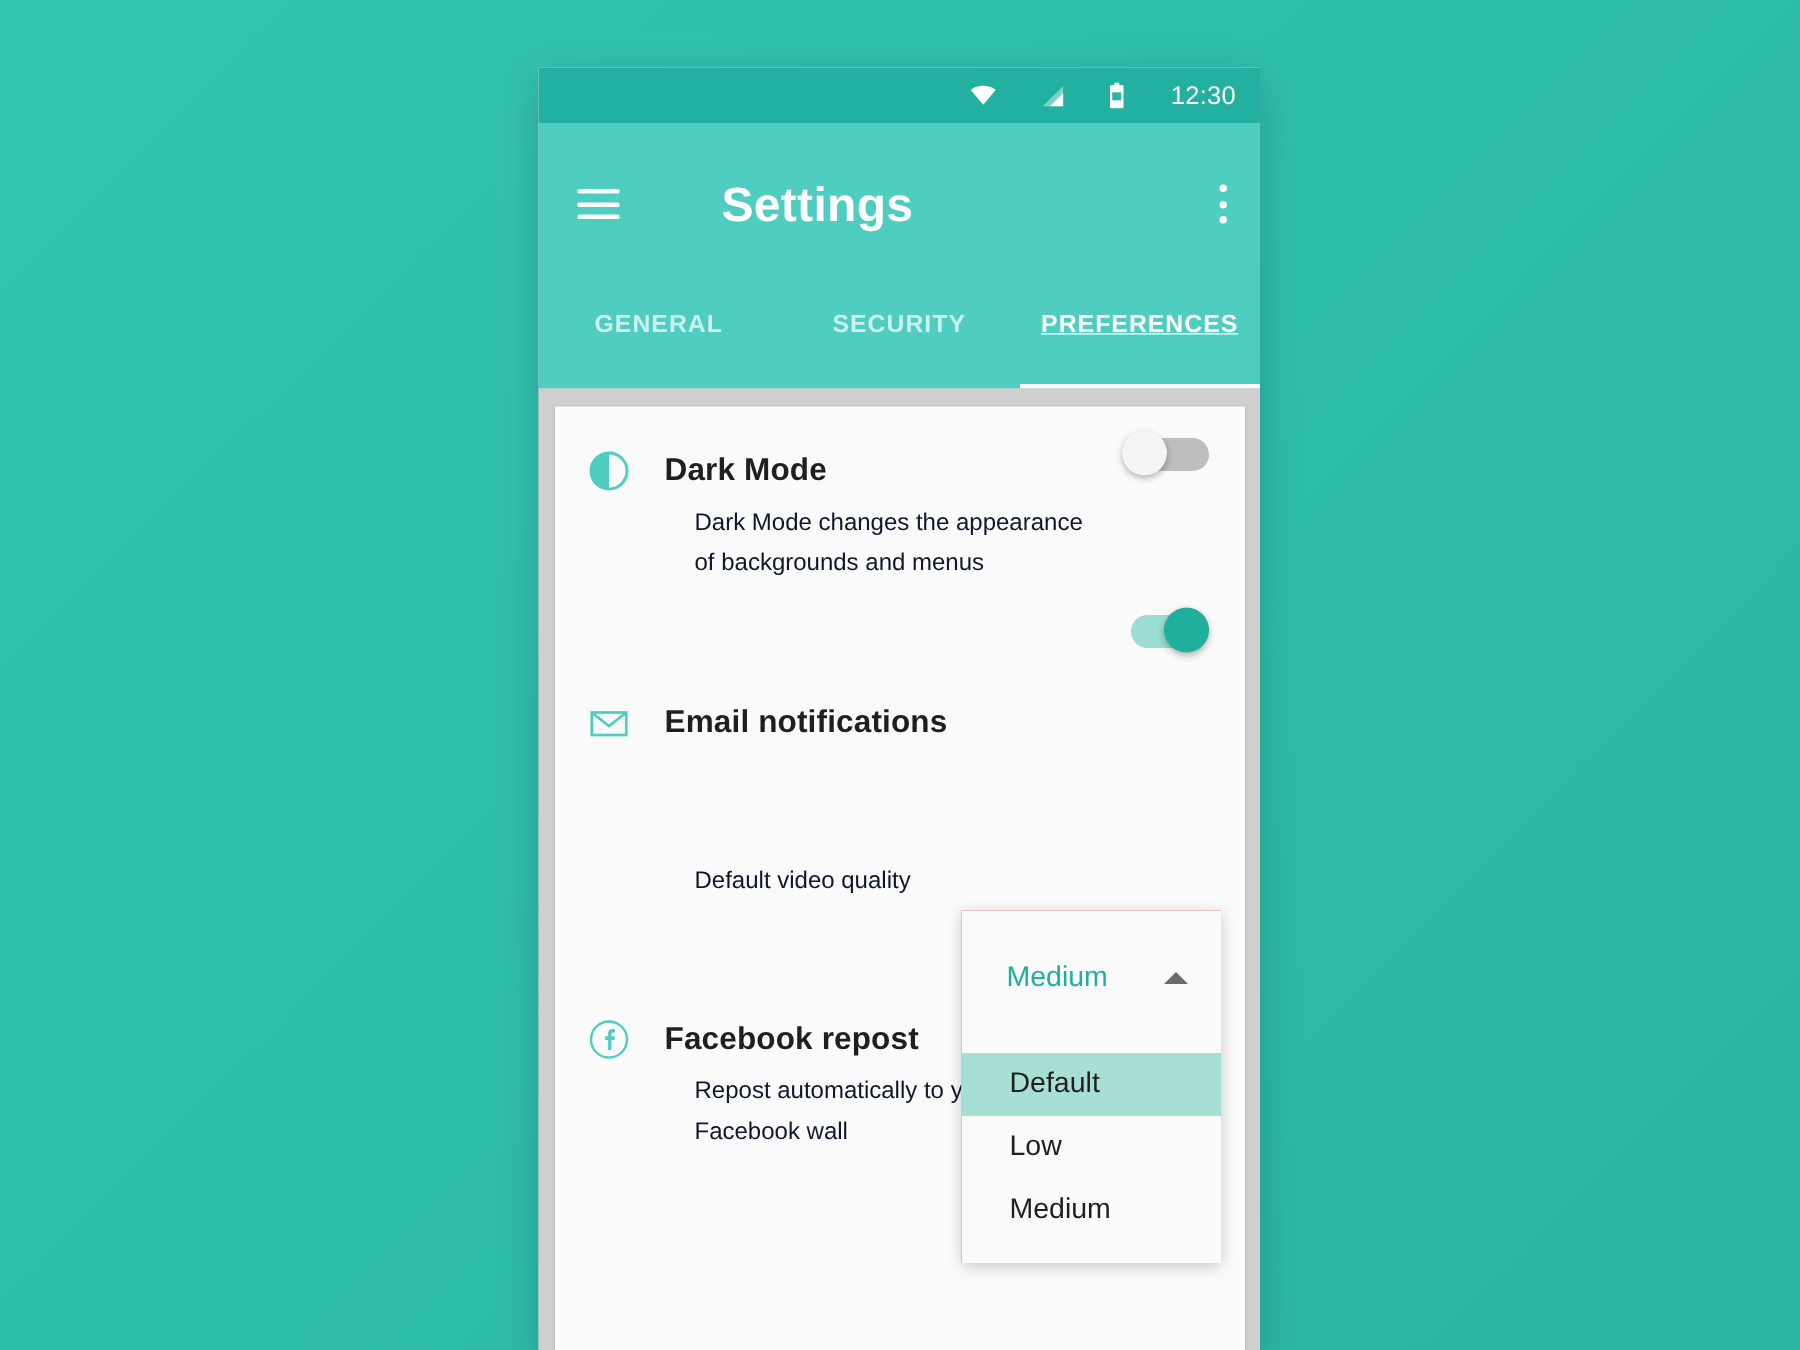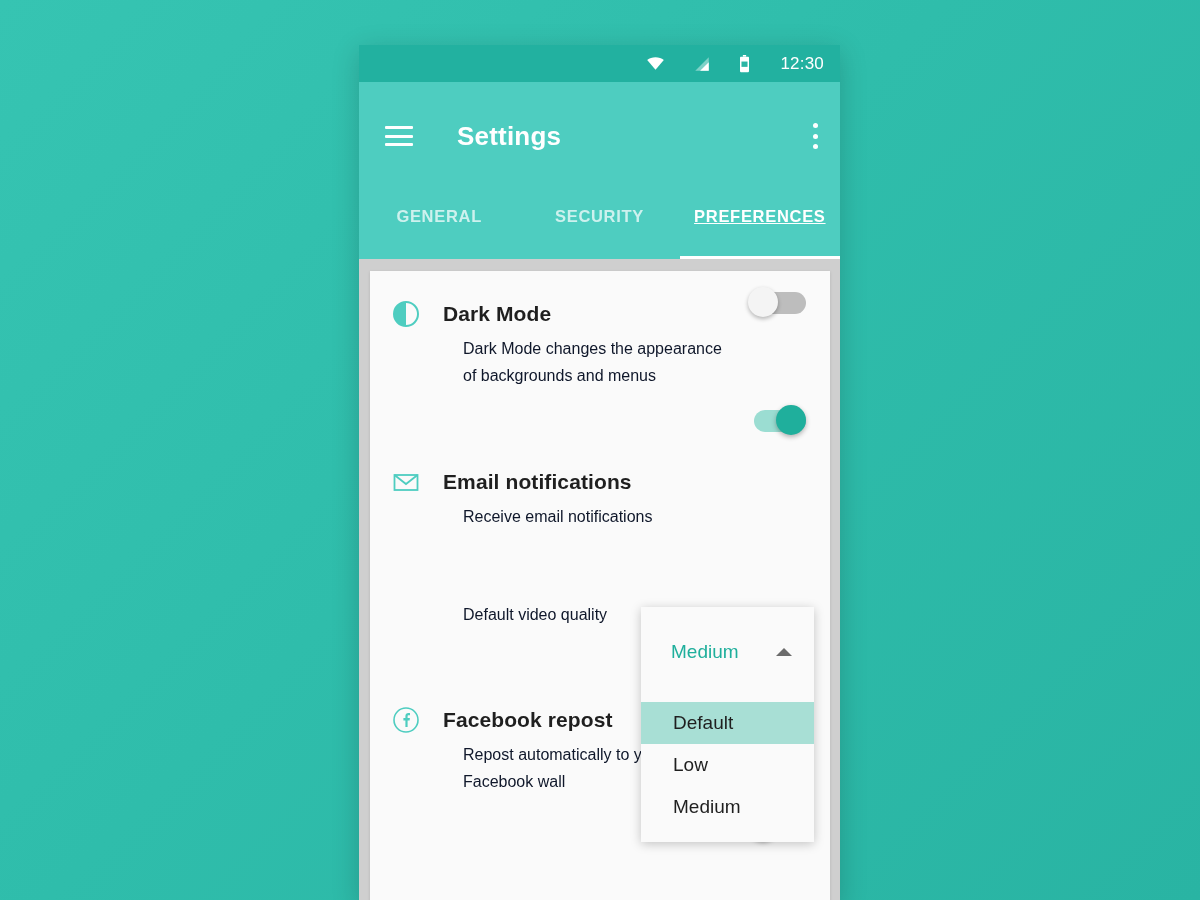--- a/index.html
+++ b/index.html
@@ -93,23 +93,23 @@
   }
   .menu-icon span {
     display: block;
     height: 3px;
     width: 100%;
     background: #ffffff;
     border-radius: 1px;
   }
   .app-title {
     color: #ffffff;
-    font-size: 26px;
+    font-size: 32px;
     font-weight: bold;
-    margin-left: 44px;
+    margin-left: 68px;
     letter-spacing: 0.2px;
   }
   .overflow-icon {
     margin-left: auto;
     width: 6px;
     height: 26px;
     display: flex;
     flex-direction: column;
     justify-content: space-between;
     align-items: center;
@@ -356,21 +356,20 @@
       <div class="row row-email">
         <div class="row-head">
           <span class="row-icon">
             <svg width="28" height="28" viewBox="0 0 28 28">
               <rect x="2.5" y="7" width="23" height="15" fill="none" stroke="#4ECDC0" stroke-width="1.8"></rect>
               <path d="M2.5 7 L14 16 L25.5 7" fill="none" stroke="#4ECDC0" stroke-width="1.8"></path>
             </svg>
           </span>
           <span class="row-title">Email notifications</span>
         </div>
-        <div class="row-desc">Receive email notifications</div>
         <div class="switch sw-email on">
           <span class="track"></span>
           <span class="thumb"></span>
         </div>
       </div>
 
       <div class="row row-video">
         <div class="row-desc">Default video quality</div>
       </div>
 

